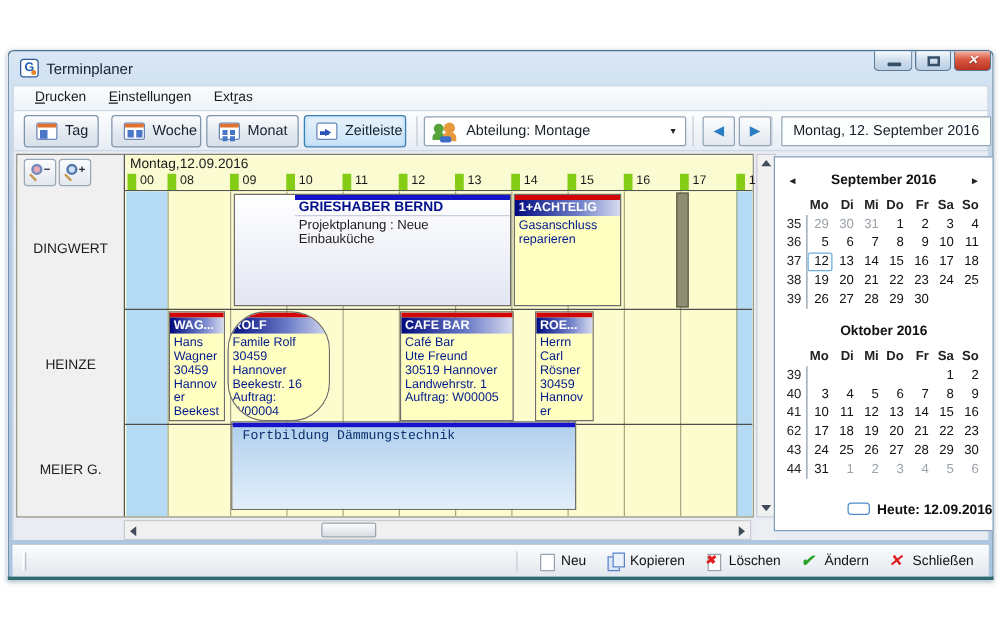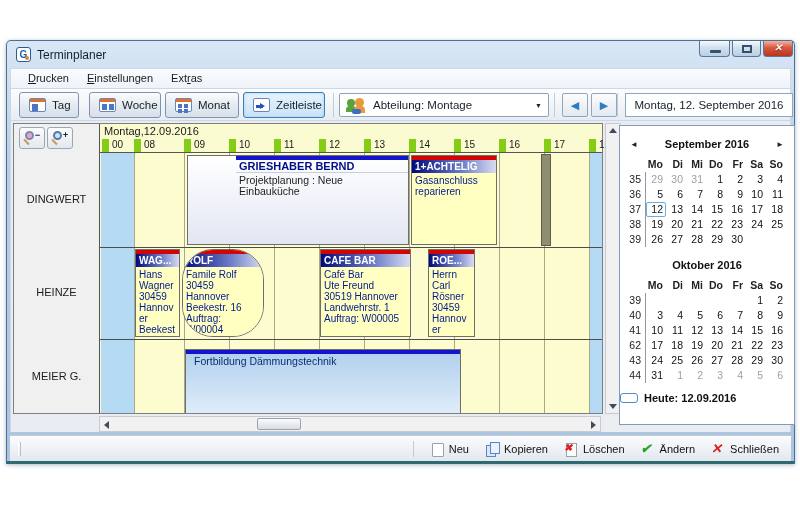--- a/index.html
+++ b/index.html
@@ -111,21 +111,21 @@
 .cal-title{font-size:11px;font-weight:600;color:#111}
 .cal-nav{position:absolute;top:2px;font-size:8px;color:#222}
 .cal-prev{left:10px}.cal-next{right:10px}
 .cal-row{display:flex;padding-left:5px;height:15px;line-height:15px}
 .cal-wk{width:21px;text-align:right;padding-right:4px;border-right:1px solid #8e99a5;font-size:10.5px;color:#222}
 .cal-row.head .cal-wk{border-right-color:transparent}
 .cal-cell{width:20px;text-align:right;padding-right:3px;font-size:10.5px;color:#111}
 .cal-cell.head{font-weight:bold;color:#222}
 .cal-cell.muted{color:#9aa2aa}
 .cal-cell.sel{outline:1px solid #6aaede;outline-offset:-1px;border-radius:2px;background:#fff}
-.todayrow{position:absolute;left:0;right:0;bottom:20px;text-align:left}
+.todayrow{position:absolute;left:0;right:0;bottom:10px;text-align:right}
 .todaybox{display:inline-block;width:18px;height:10px;border:1px solid #4f8ecb;border-radius:3px;background:#fff;margin-right:6px;vertical-align:-1px}
 .todaylbl{font-size:11px;font-weight:bold;color:#111}
 
 .bottombar{position:absolute;left:3px;right:3px;bottom:0;height:26px;background:linear-gradient(#fbfcfd,#e3e8ee);
  border-top:1px solid #c2cbd5;display:flex;align-items:center;justify-content:flex-end;padding-right:12px;gap:16px}
 .grip{position:absolute;left:8px;top:6px;width:3px;height:14px;border-left:1px solid #fff;border-right:1px solid #b6bec8}
 .bb-sep{width:1px;height:16px;background:#c4ccd6}
 .bb-btn{display:flex;align-items:center;font-size:11px;color:#111}
 .bbi{display:inline-block;width:14px;height:14px;position:relative;margin-right:5px;flex:none}
 .bbi.new-page-icon::before{content:"";position:absolute;left:2px;top:1px;width:10px;height:12px;background:#fff;border:1px solid #98a2ae;border-radius:1px}
@@ -285,21 +285,21 @@
             <div class="appt red-yellow" style="left: 328px; top: 96px; width: 47px; height: 88px;">
               <div class="abar"></div>
               <div class="atitle">ROE...</div>
               <div class="abody">Herrn
 Carl
 Rösner
 30459
 Hannov
 er</div>
             </div>
-            <div class="appt blue-blue" style="left: 85px; top: 196px; width: 276px; height: 71px;">
+            <div class="appt blue-blue" style="left: 85px; top: 184px; width: 276px; height: 71px; font-family: Liberation Mono, monospace;">
               <div class="abar"></div>
               <div class="abody">Fortbildung Dämmungstechnik</div>
             </div>
           </div>
       </div>
       <div class="vscroll">
           <i class="tri tri-up"></i>
           <i class="tri tri-down"></i>
         </div>
       <div class="hscroll">

